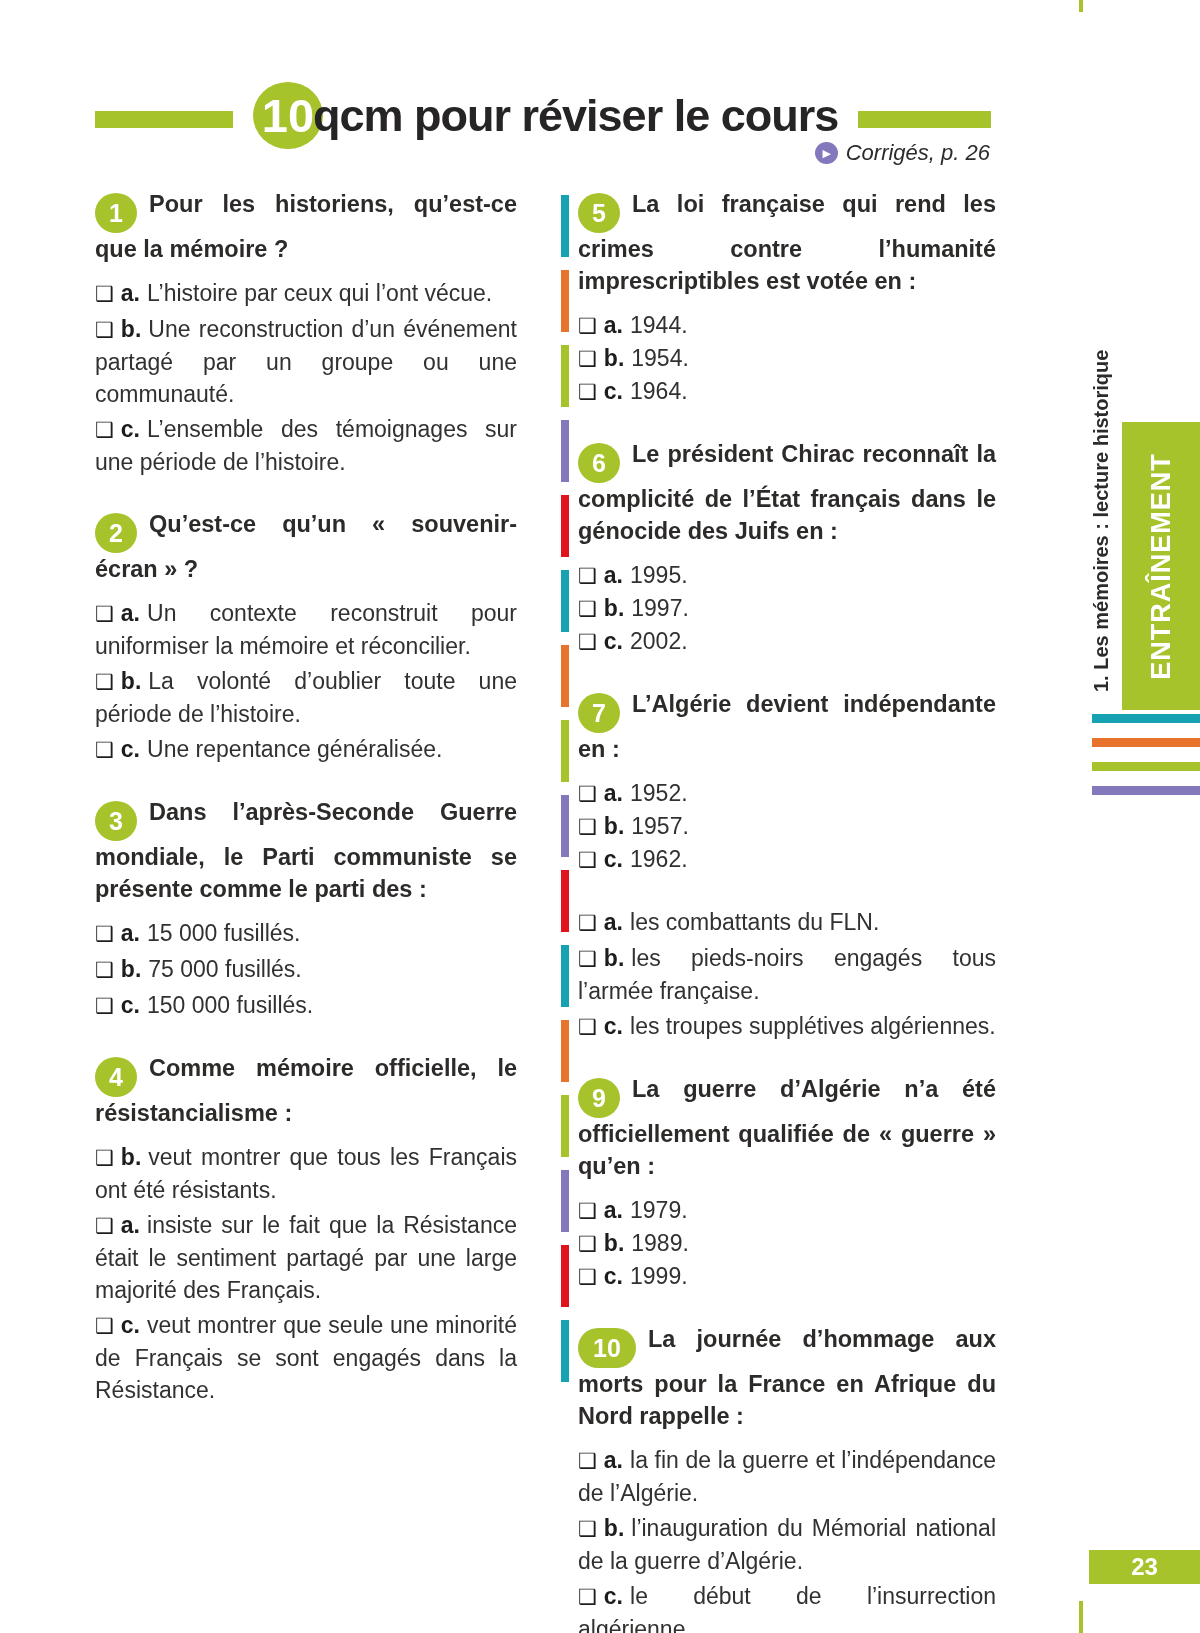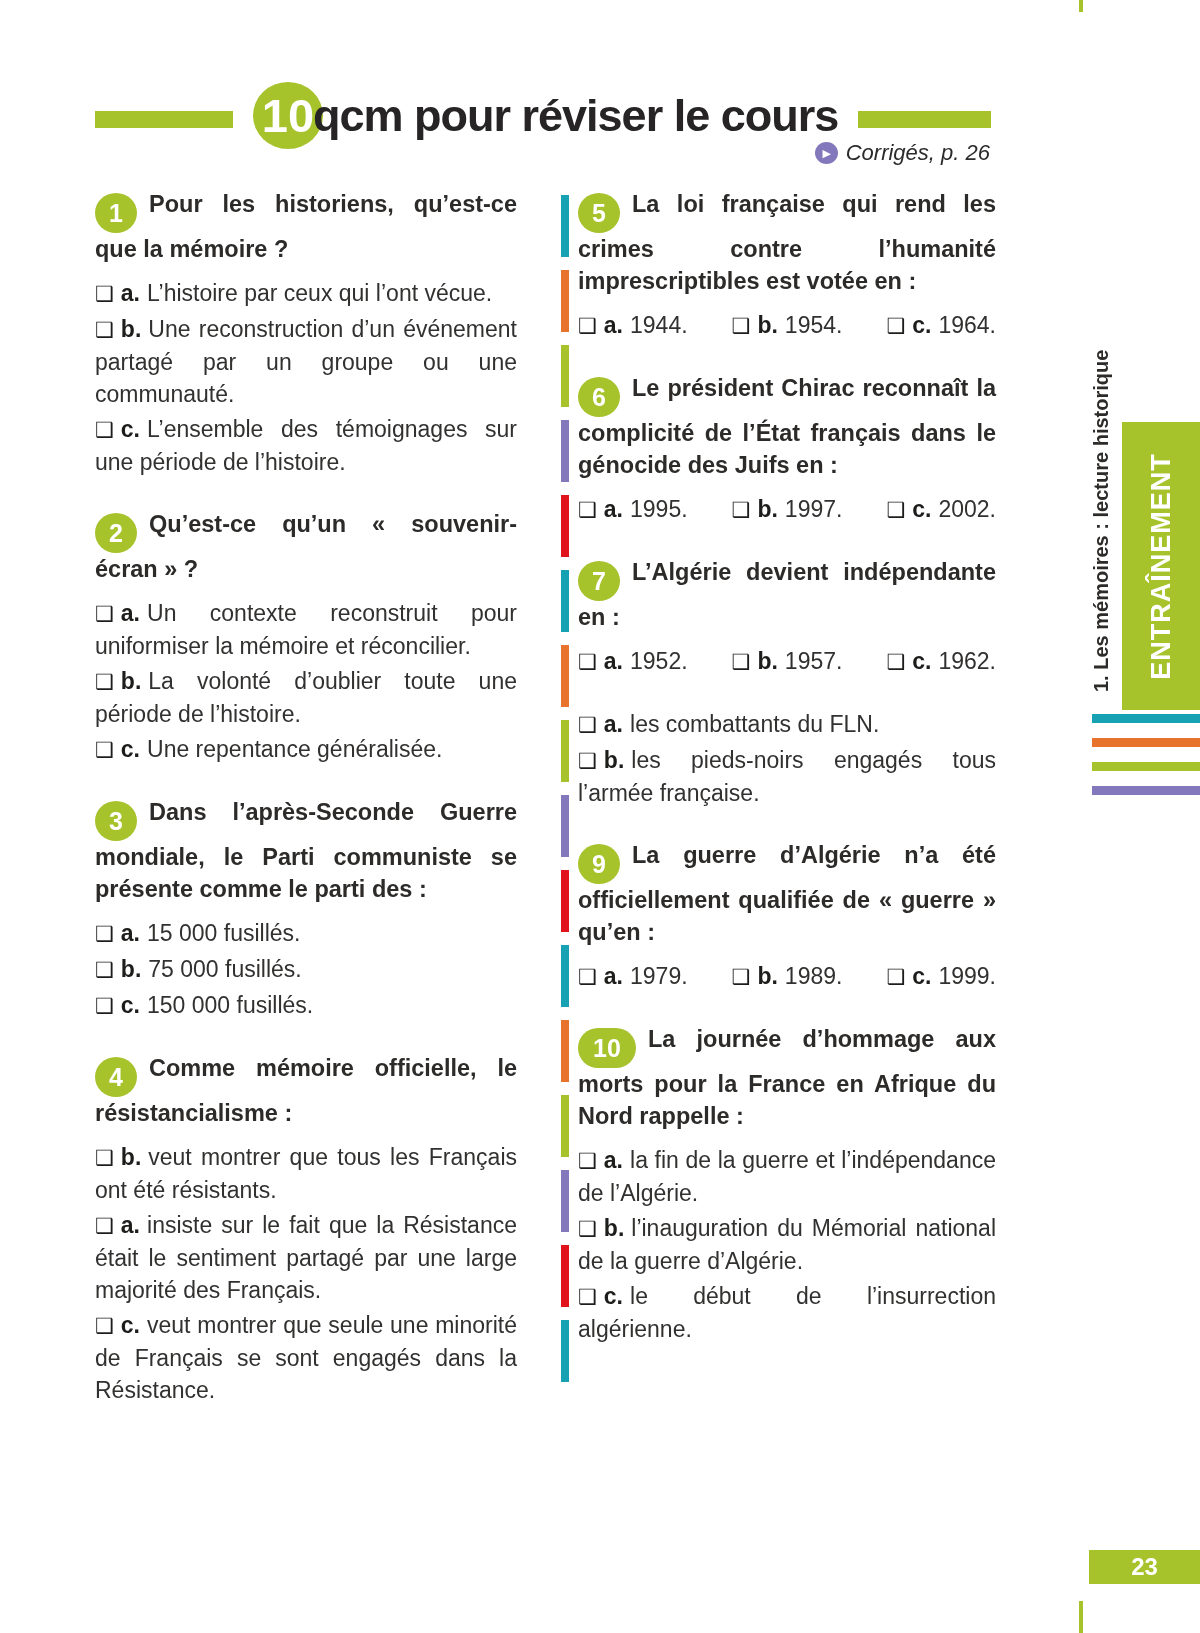--- a/index.html
+++ b/index.html
@@ -48,21 +48,21 @@
     color:#fff;font-weight:bold;font-size:25px;margin-right:12px;vertical-align:-10px;
   }
   .badge.wide{width:58px;border-radius:22px;}
   .option{
     font-size:23px;line-height:32px;color:#323130;text-align:justify;margin:3px 0;
   }
   .checkbox{font-size:21px;color:#1d1d1b;margin-right:7px;}
   .opt-label{color:#1d1d1b;margin-right:7px;}
   .options-row{
     display:flex;justify-content:space-between;font-size:23px;line-height:32px;
-    color:#323130;margin:10px 0 0 0;
+    color:#323130;margin:10px 0 0 0;flex-direction:column;
   }
   .opt-inline{white-space:nowrap;}
   
   .divider{position:absolute;left:561px;top:195px;width:8px;}
   .divider div{height:62px;margin-bottom:13px;}
   
   .chapter{
     position:absolute;left:1090px;top:692px;width:334px;
     transform:rotate(-90deg);transform-origin:0 0;
     font-weight:bold;font-size:20px;color:var(--dark);text-align:center;white-space:nowrap;
@@ -177,20 +177,21 @@
     <p class="options-row">
       <span class="opt-inline"><span class="checkbox">❑</span><b class="opt-label">a.</b><span>1952.</span></span>
       <span class="opt-inline"><span class="checkbox">❑</span><b class="opt-label">b.</b><span>1957.</span></span>
       <span class="opt-inline"><span class="checkbox">❑</span><b class="opt-label">c.</b><span>1962.</span></span>
     </p>
   </section>
 
   <section class="question">
     <p class="option"><span class="checkbox">❑</span><b class="opt-label">a.</b><span>les combattants du FLN.</span></p>
     <p class="option"><span class="checkbox">❑</span><b class="opt-label">b.</b><span>les pieds-noirs engagés tous l’armée française.</span></p>
+    <p class="option"><span class="checkbox">❑</span><b class="opt-label">c.</b><span>les troupes supplétives algériennes.</span></p>
   </section>
 
   <section class="question">
     <p class="q-head"><span class="badge">9</span><span>La guerre d’Algérie n’a été officiellement qualifiée de « guerre » qu’en :</span></p>
     <p class="options-row">
       <span class="opt-inline"><span class="checkbox">❑</span><b class="opt-label">a.</b><span>1979.</span></span>
       <span class="opt-inline"><span class="checkbox">❑</span><b class="opt-label">b.</b><span>1989.</span></span>
       <span class="opt-inline"><span class="checkbox">❑</span><b class="opt-label">c.</b><span>1999.</span></span>
     </p>
   </section>

